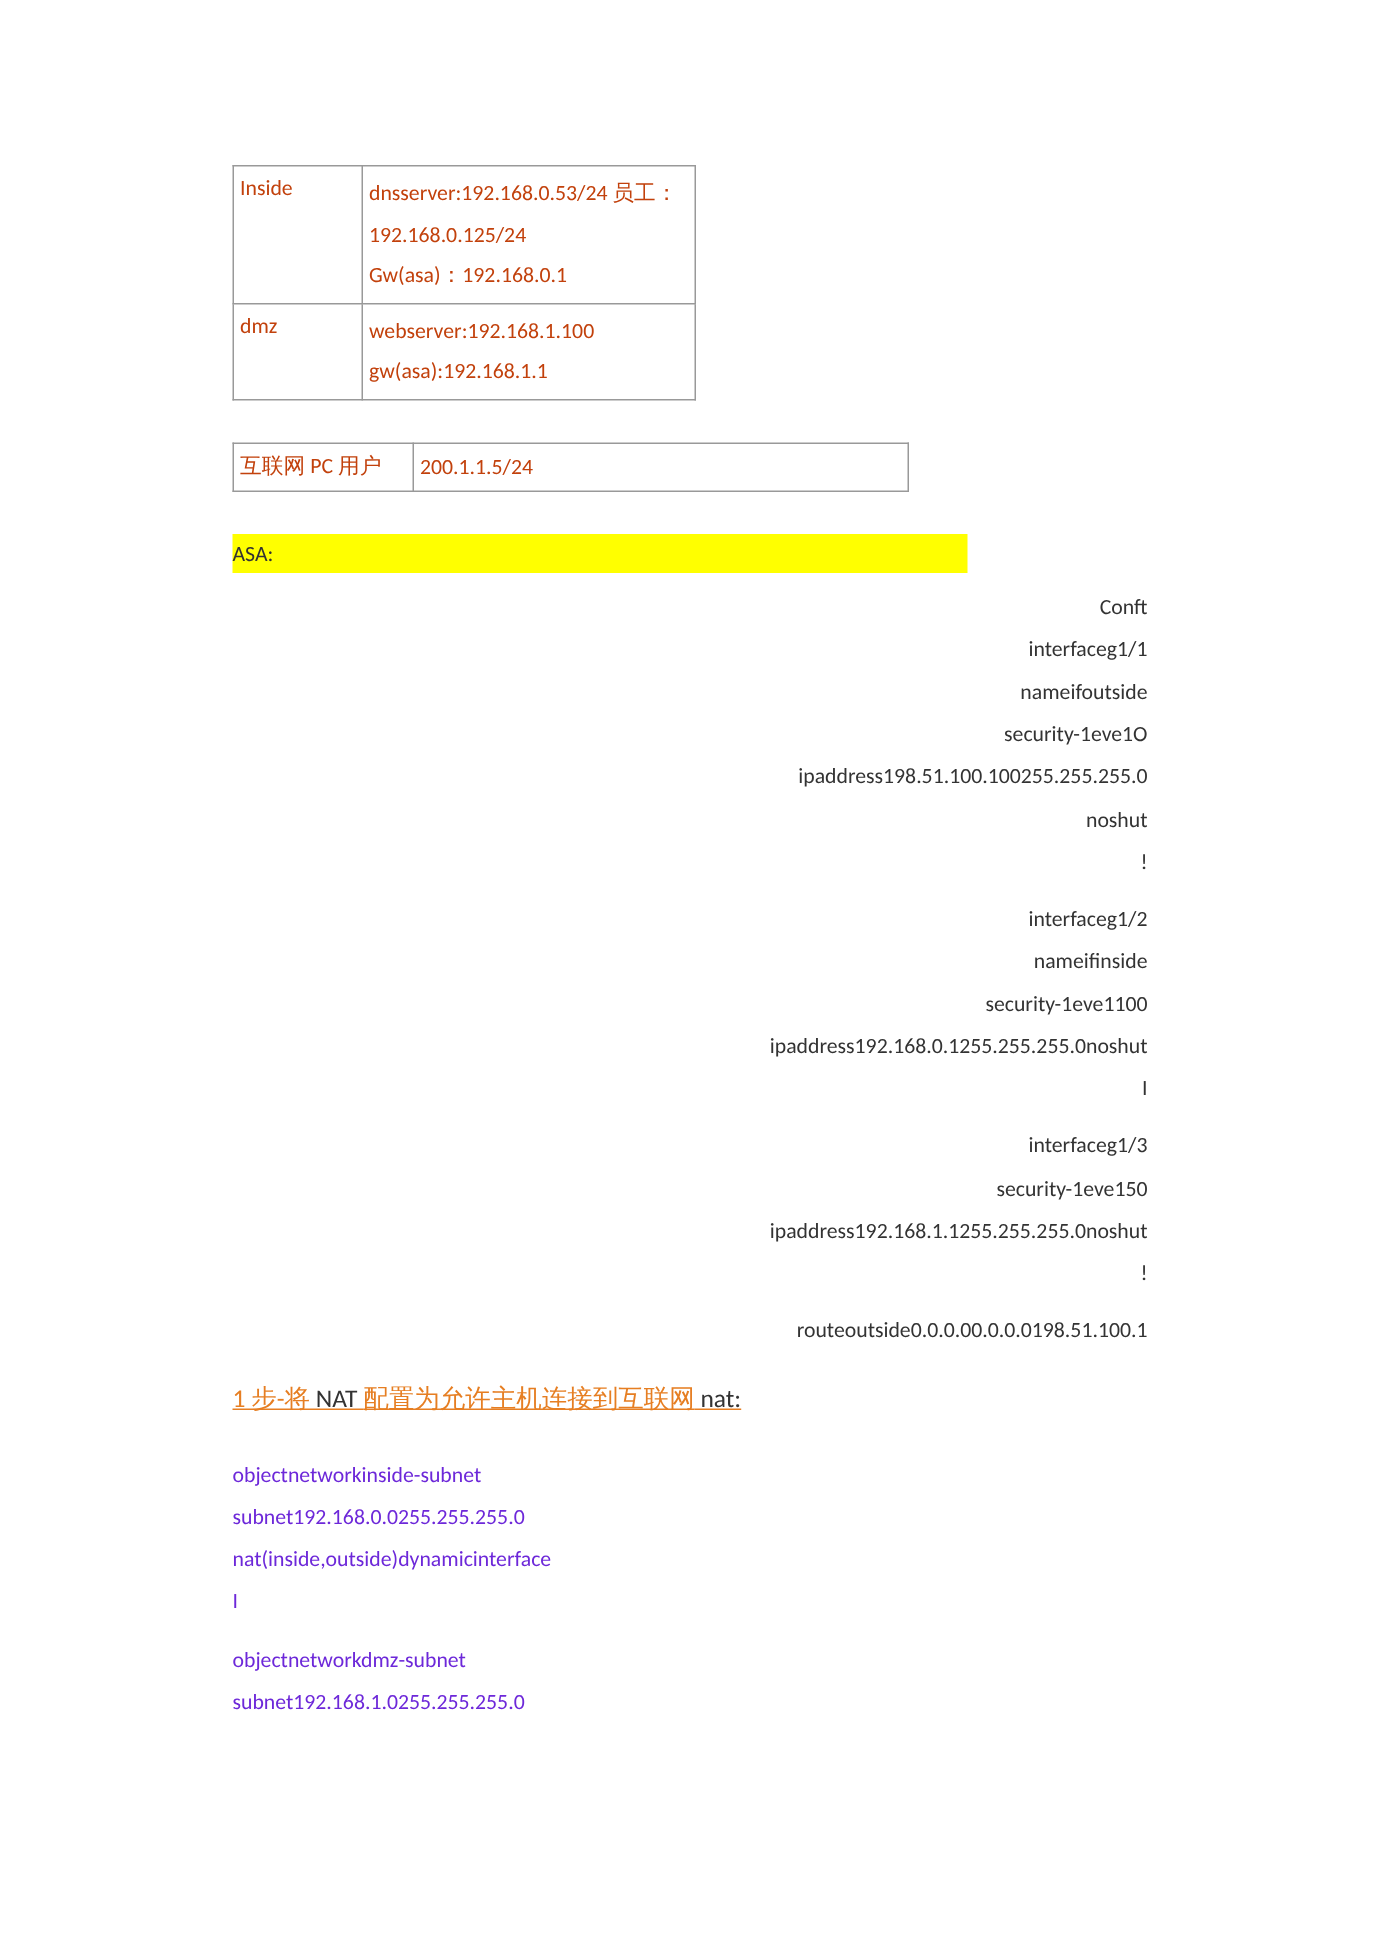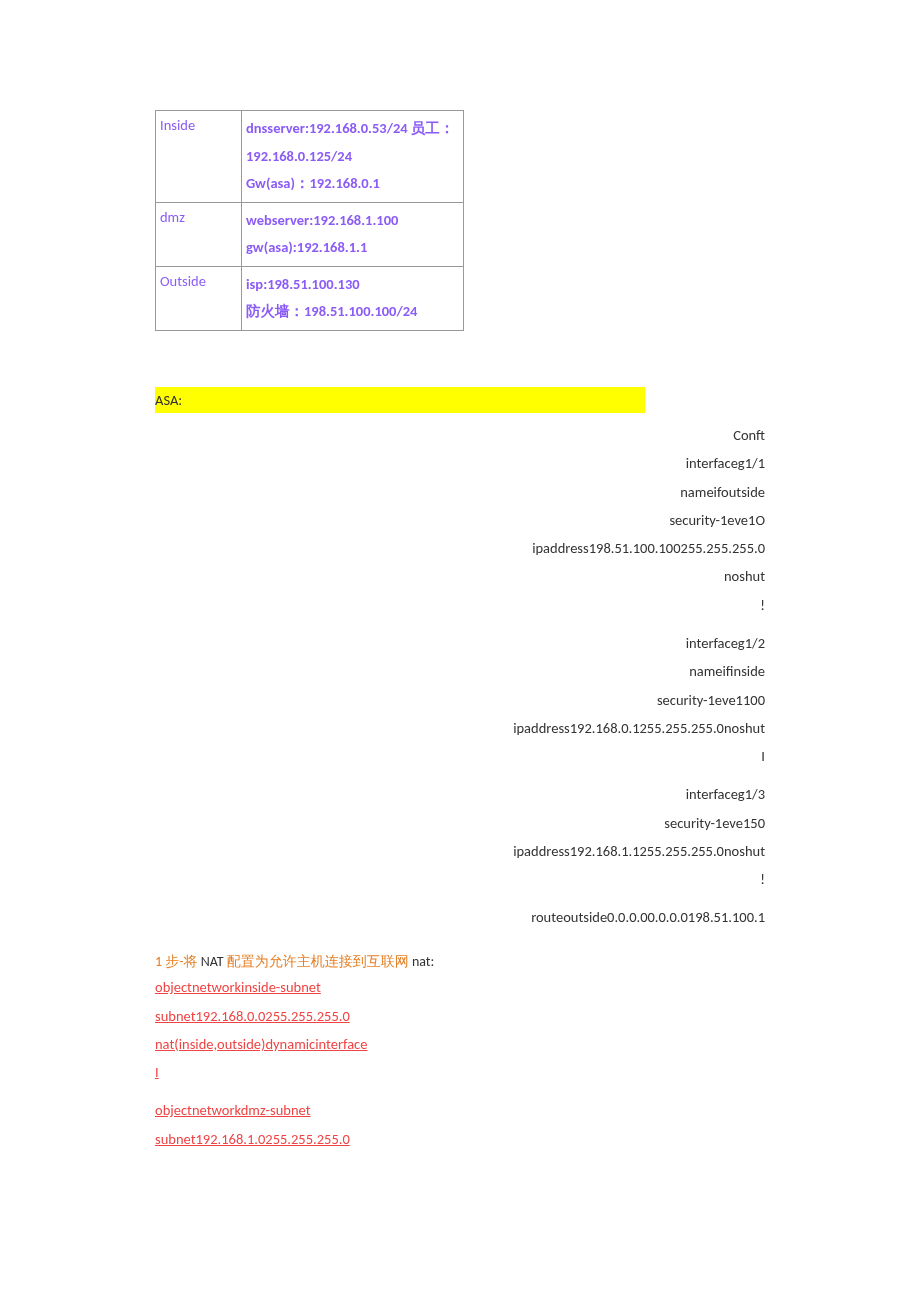--- a/index.html
+++ b/index.html
@@ -14,24 +14,24 @@
     }
     table {
       border-collapse: collapse;
       margin-bottom: 28px;
     }
     td {
       border: 1px solid #999;
       padding: 4px 6px 4px 4px;
       vertical-align: top;
       font-size: 14.5px;
-      color: #8b5cf6;
+      color: #c2410c;
     }
     .t1-c1 { width: 86px; }
-    .t1-c2 { width: 222px; line-height: 1.9; font-weight: bold; }
+    .t1-c2 { width: 222px; line-height: 1.9; }
     .t2-c1 { width: 120px; }
     .t2-c2 { width: 330px; line-height: 1.6; }
     .t2-c2 .line1 { display: block; }
     .hl {
       background: #ffff00;
       display: block;
       width: 490px;
       padding: 3px 0 3px 0;
       font-size: 14.5px;
       color: #333;
@@ -39,57 +39,56 @@
     }
     .code-block div {
       line-height: 1.95;
       font-size: 14.5px;
       color: #333;
       text-align: right;
     }
     .code-block-tight div {
       line-height: 1.95;
       font-size: 14.5px;
-      color: #ef4444;
-      text-decoration: underline;
+      color: #6d28d9;
     }
     .step-title {
       color: #e67e22; 
-      font-size: 14px;
+      font-size: 17px;
       margin-top: 20px;
-      margin-bottom: 2px;
+      margin-bottom: 24px;
+      text-decoration: underline;
     }
     .step-title .black { color: #333; }
     .sep-gap { height: 10px; }
   </style>
 </head>
 <body>
 
 <table>
   <tbody>
       <tr>
     <td class="t1-c1">Inside</td>
     <td class="t1-c2" style="white-space:pre-line">dnsserver:192.168.0.53/24 员工：192.168.0.125/24
 Gw(asa)：192.168.0.1</td>
   </tr>
   <tr>
     <td class="t1-c1">dmz</td>
     <td class="t1-c2" style="white-space:pre-line">webserver:192.168.1.100
 gw(asa):192.168.1.1</td>
   </tr>
-  <tr>
-    <td class="t1-c1">Outside</td>
-    <td class="t1-c2" style="white-space:pre-line">isp:198.51.100.130
-防火墙：198.51.100.100/24</td>
-  </tr>
 </tbody>
   </table>
 
 <table>
   <tbody>
+  <tr>
+    <td class="t2-c1">互联网 PC 用户</td>
+    <td class="t2-c2">200.1.1.5/24</td>
+  </tr>
 </tbody>
   </table>
 
 <span class="hl">ASA:</span>
 
 <div class="code-block">
   <div>Conft</div>
   <div>interfaceg1/1</div>
   <div>nameifoutside</div>
   <div>security-1eve1O</div>

